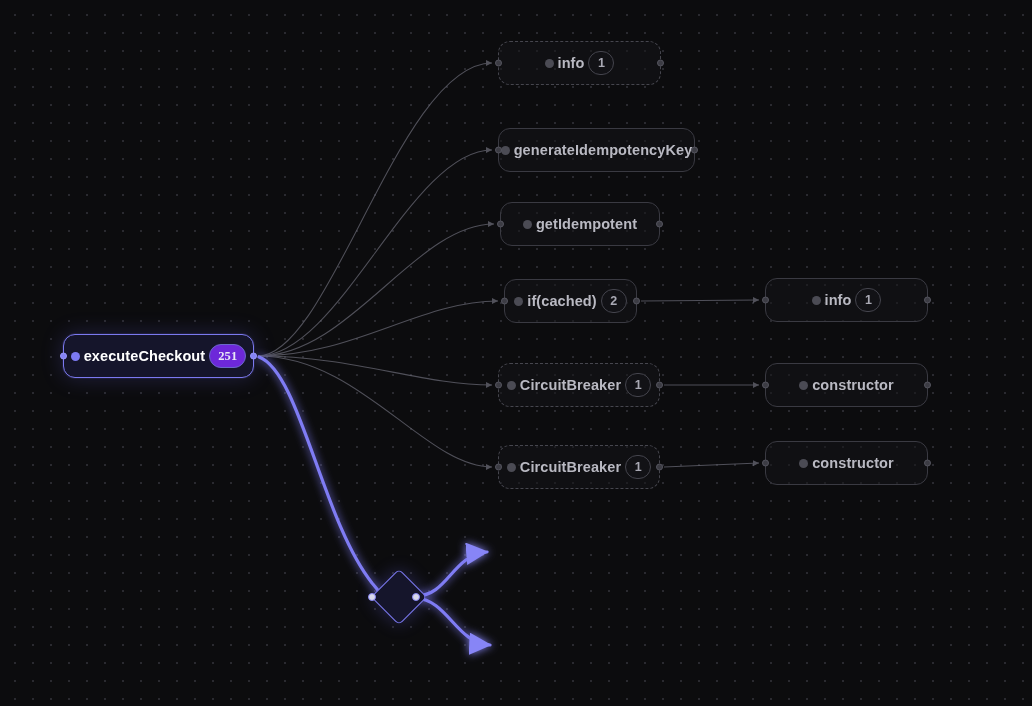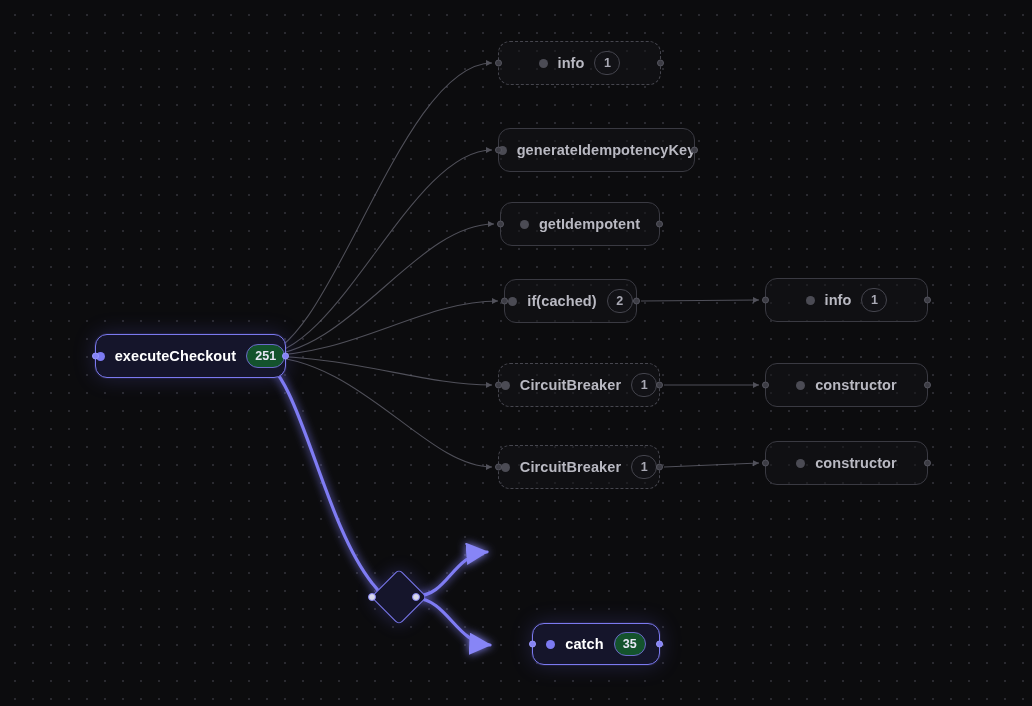--- a/index.html
+++ b/index.html
@@ -21,37 +21,36 @@
     position: absolute; inset: 0;
     width: 1032px; height: 706px;
     pointer-events: none;
   }
   
   .node {
     position: absolute;
     display: flex;
     align-items: center;
     justify-content: center;
-    gap: 10px;
+    gap: 4px;
     border-radius: 12px;
     background: rgba(20,20,24,0.55);
     border: 1px solid #3a3a42;
     color: #b9b9c2;
     font-size: 14.5px;
     font-weight: 700;
     letter-spacing: 0.1px;
     white-space: nowrap;
   }
   .node.dashed { border-style: dashed; border-color: #46464e; }
   .node.active {
     background: #15152b;
     border: 1.6px solid #7b79f0;
     color: #ffffff;
     box-shadow: 0 0 0 1px rgba(123,121,240,0.10), 0 0 22px rgba(110,105,245,0.22);
-    margin-left: 32px;
   }
   .node .label { pointer-events: none; }
   .dot {
     width: 9px; height: 9px; border-radius: 50%;
     background: #4b4b54; flex: 0 0 auto;
   }
   .node.active .dot { background: #7c7af2; }
   .badge {
     min-width: 26px; height: 24px;
     padding: 0 8px;
@@ -59,22 +58,23 @@
     border: 1px solid #44444d;
     background: #121216;
     color: #a9a9b4;
     font-size: 12.5px;
     font-weight: 700;
     display: flex; align-items: center; justify-content: center;
     flex: 0 0 auto;
   }
   .node.active .badge {
     border-color: #6a68c8;
-    background: #14532d;
+    background: #6d28d9;
     color: #e8e8f6;
+    font-family: Liberation Serif, serif;
   }
   
   .port {
     position: absolute;
     width: 7px; height: 7px;
     border-radius: 50%;
     background: #3c3c44;
     border: 1px solid #55555f;
     top: 50%;
   }
@@ -210,25 +210,18 @@
   </div>
 
   <div class="node" style="left:765px; top:441px; width:163px; height:44px;">
     <span class="port left"></span>
     <span class="dot"></span>
     <span class="label">constructor</span>
     <span class="port right"></span>
   </div>
 
 
-  <div class="node active" style="left:500px; top:623px; width:128px; height:42px;">
-    <span class="port left"></span>
-    <span class="dot"></span>
-    <span class="label">catch</span>
-    <span class="badge">35</span>
-    <span class="port right"></span>
-  </div>
 
   <div id="branch" style="left:379px; top:577px;"></div>
   <span class="bport" style="position:absolute;left:368px;top:593px;"></span>
   <span class="bport" style="position:absolute;left:412px;top:593px;"></span>
 
 </div>
 
 </body></html>

